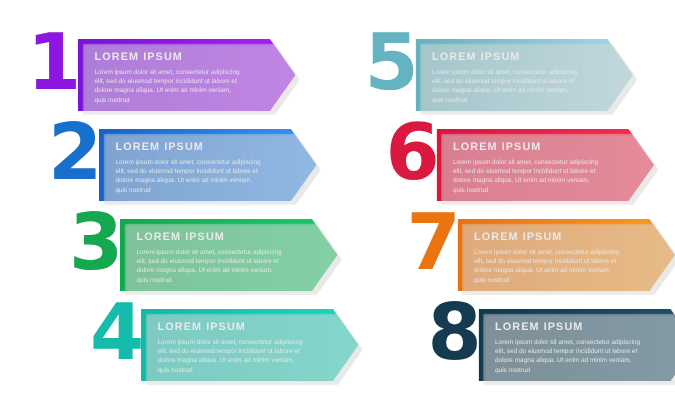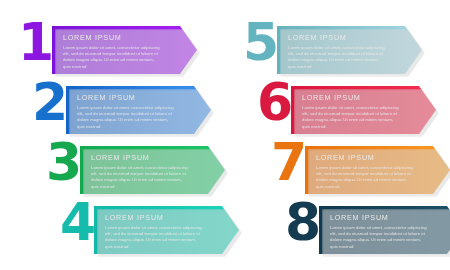--- a/index.html
+++ b/index.html
@@ -78,21 +78,21 @@
     opacity: .55;
     filter: blur(1.2px);
     clip-path: polygon(0 0, calc(100% - 17px) 0, 100% 50%, calc(100% - 17px) 100%, 0 100%);
     -webkit-clip-path: polygon(0 0, calc(100% - 17px) 0, 100% 50%, calc(100% - 17px) 100%, 0 100%);
     z-index: 1;
   }
 
   .step-title {
     font-family: "Liberation Sans", sans-serif;
     font-size: 7.2px;
-    font-weight: 400;
+    font-weight: 700;
     letter-spacing: .75px;
     line-height: 9px;
     margin: 0 0 3px 0;
     white-space: nowrap;
   }
 
   .step-body {
     font-family: "Liberation Sans", sans-serif;
     font-size: 4.3px;
     font-weight: 400;

